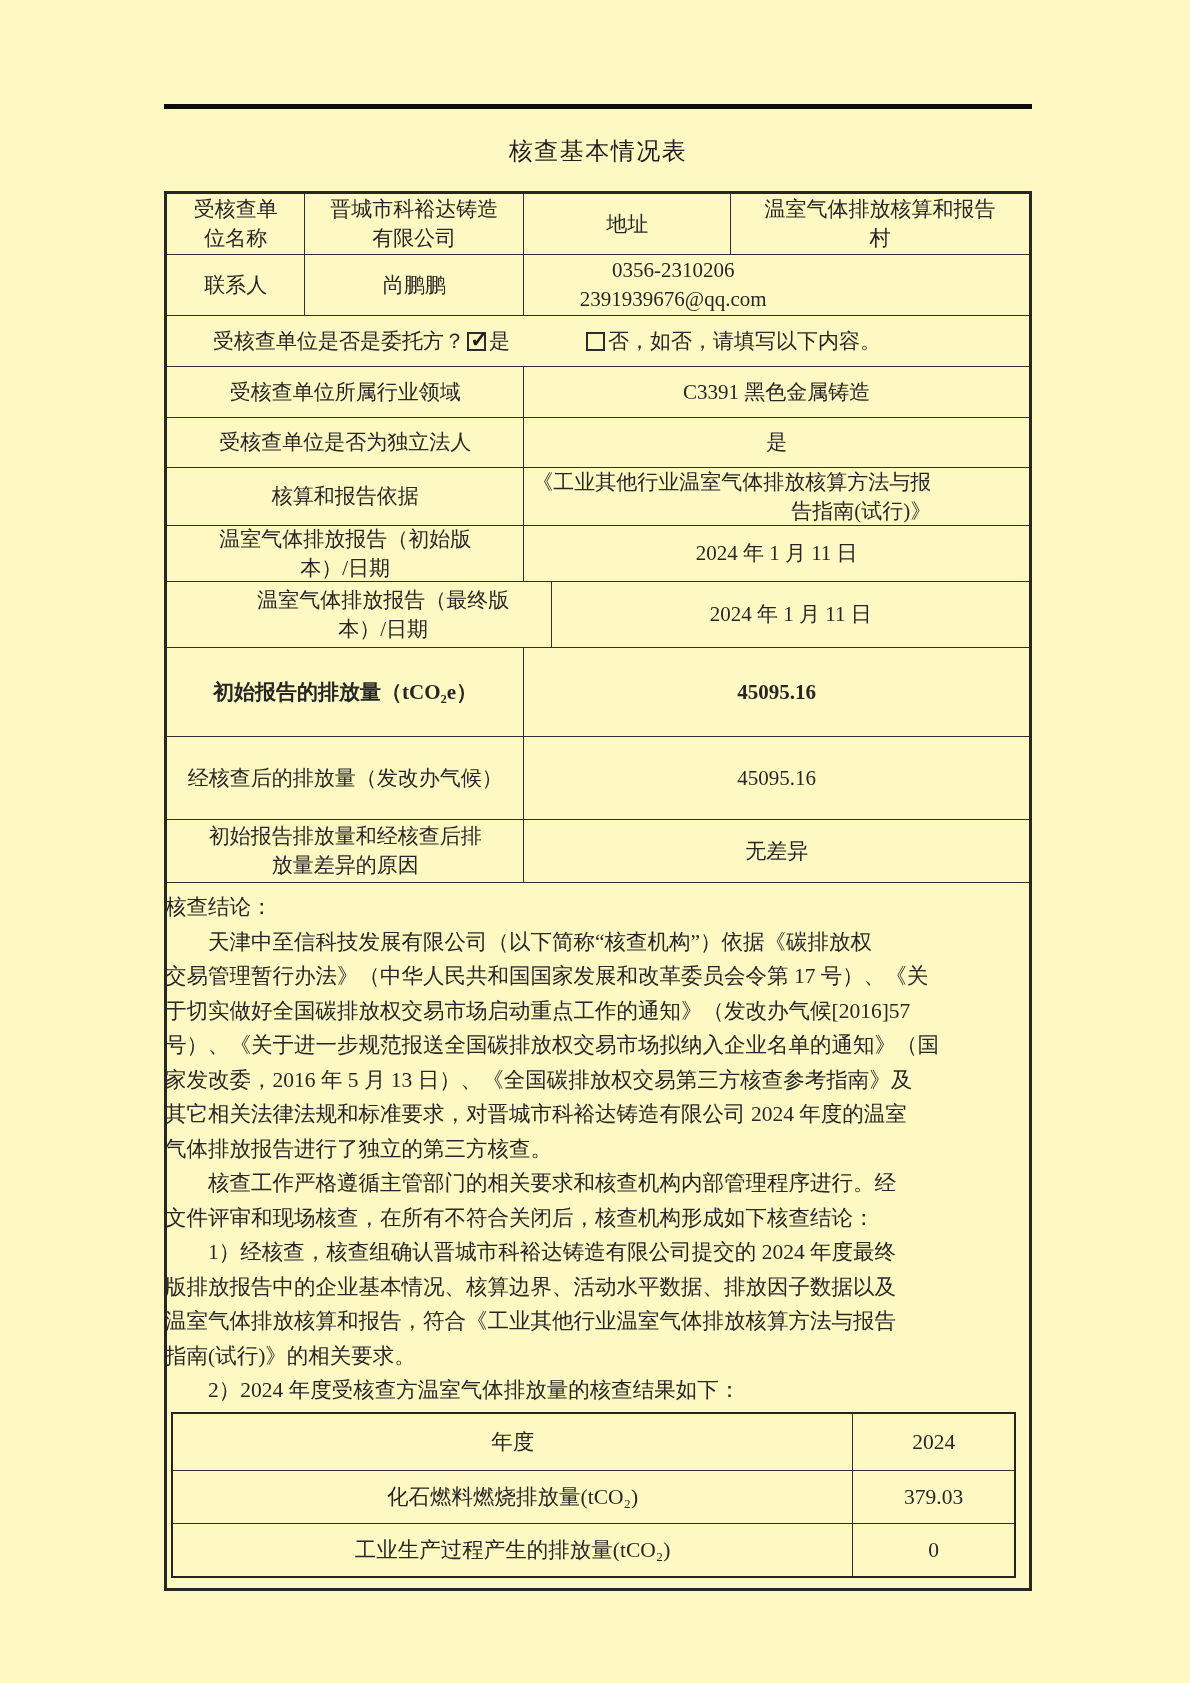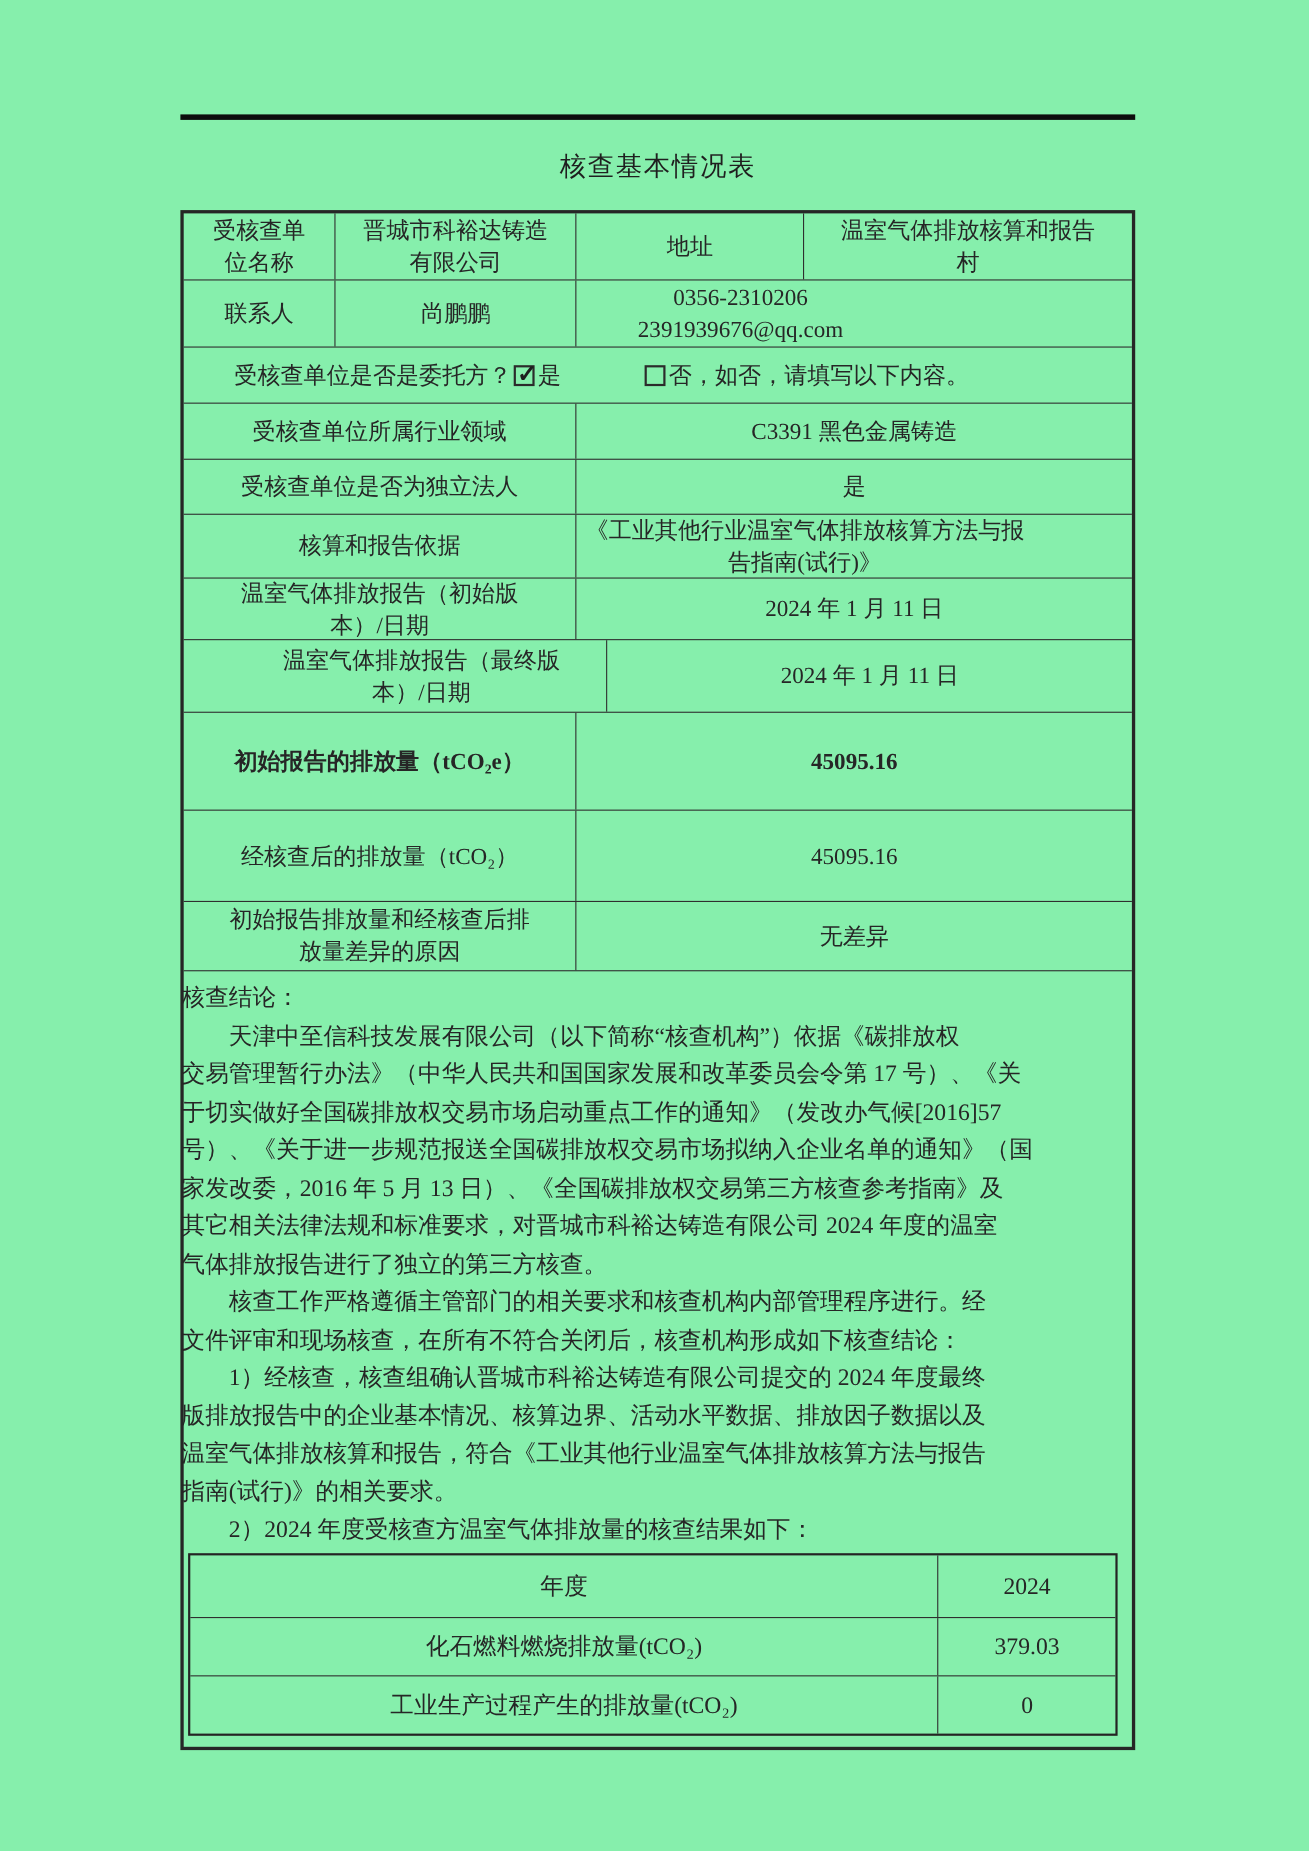--- a/index.html
+++ b/index.html
@@ -5,21 +5,21 @@
   html,body{margin:0;padding:0;}
   body{
     background:#ffffff;
     font-family:"Liberation Serif","DejaVu Serif",serif;
   }
   .page{
     position:relative;
     width:1190px;
     height:1683px;
     margin:0 auto;
-    background:#86efac;
+    background:#fef9c3;
     color:#262626;
     overflow:hidden;
   }
   .content{
     width:868px;
     margin-left:164px;
   }
   .top-rule{
     margin-top:104px;
     height:5px;
@@ -67,21 +67,21 @@
   .h50{height:50px;}
   .h49{height:49px;}
   .h57{height:57px;}
   .h55{height:55px;}
   .h65{height:65px;padding-left:48px;}
   .h88{height:88px;font-weight:bold;}
   .h82{height:82px;}
   .h62{height:62px;}
   .left-val{
     align-items:flex-start;
-    text-align:center;
+    text-align:right;
     padding-left:8px;
   }
   
   .consign{
     height:50px;
     display:flex;
     align-items:center;
     padding-left:46px;
     box-sizing:border-box;
   }
@@ -208,21 +208,21 @@
 本）/日期</div>
         <div class="c wr">2024 年 1 月 11 日</div>
       </div>
 
       <div class="trow h88">
         <div class="c wl">初始报告的排放量（tCO₂e）</div>
         <div class="c wr">45095.16</div>
       </div>
 
       <div class="trow h82">
-        <div class="c wl">经核查后的排放量（tCO₂）</div>
+        <div class="c wl">经核查后的排放量（发改办气候）</div>
         <div class="c wr">45095.16</div>
       </div>
 
       <div class="trow h62">
         <div class="c wl">初始报告排放量和经核查后排
 放量差异的原因</div>
         <div class="c wr">无差异</div>
       </div>
 
       <div class="trow">

